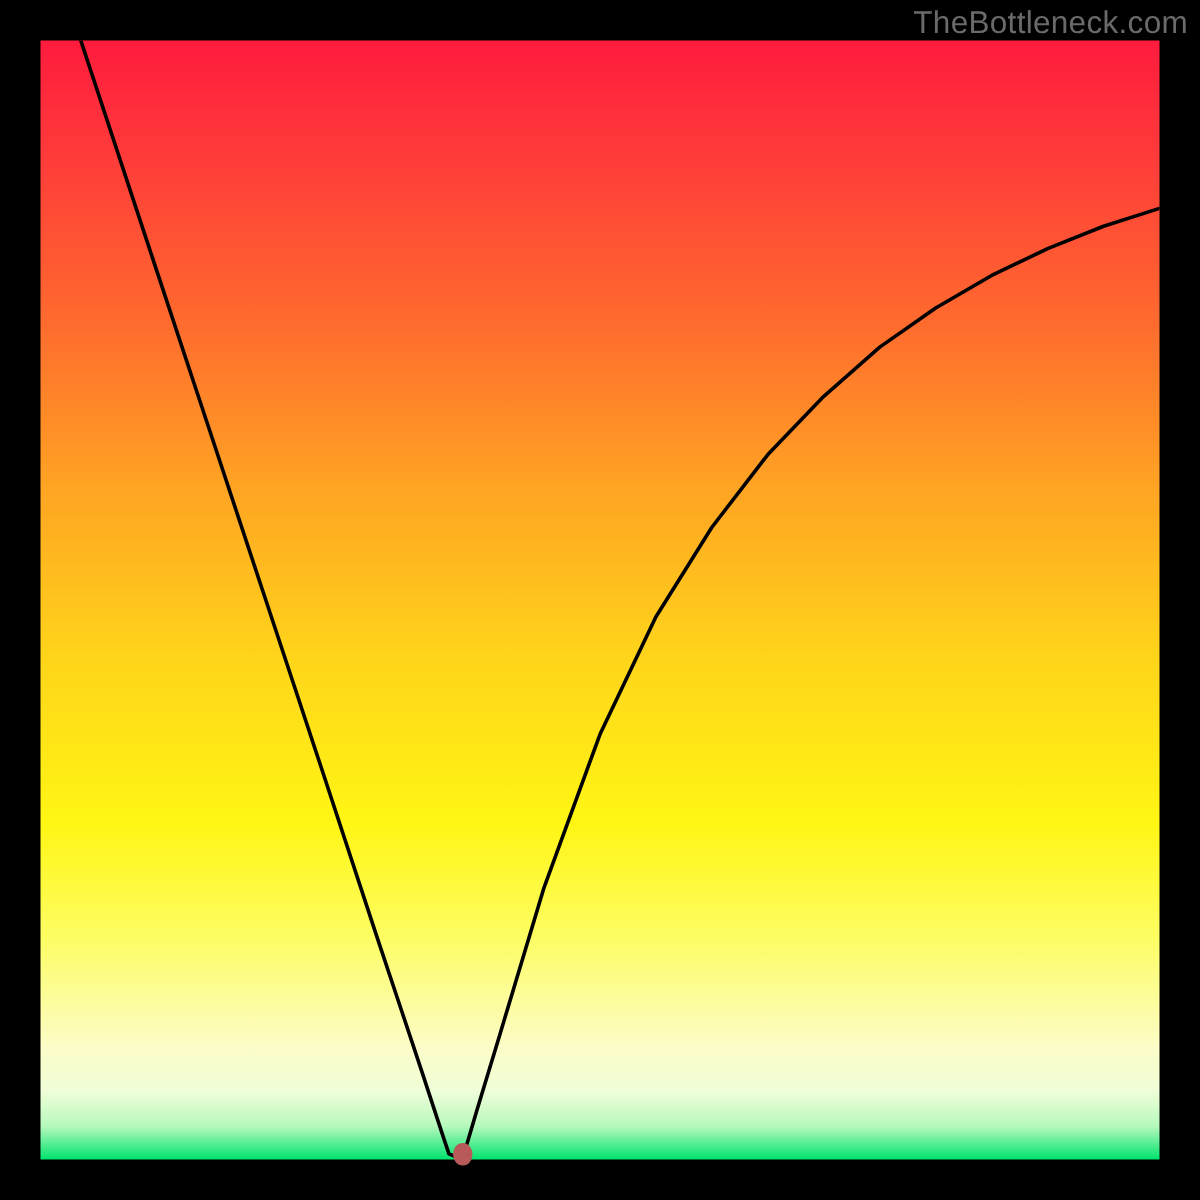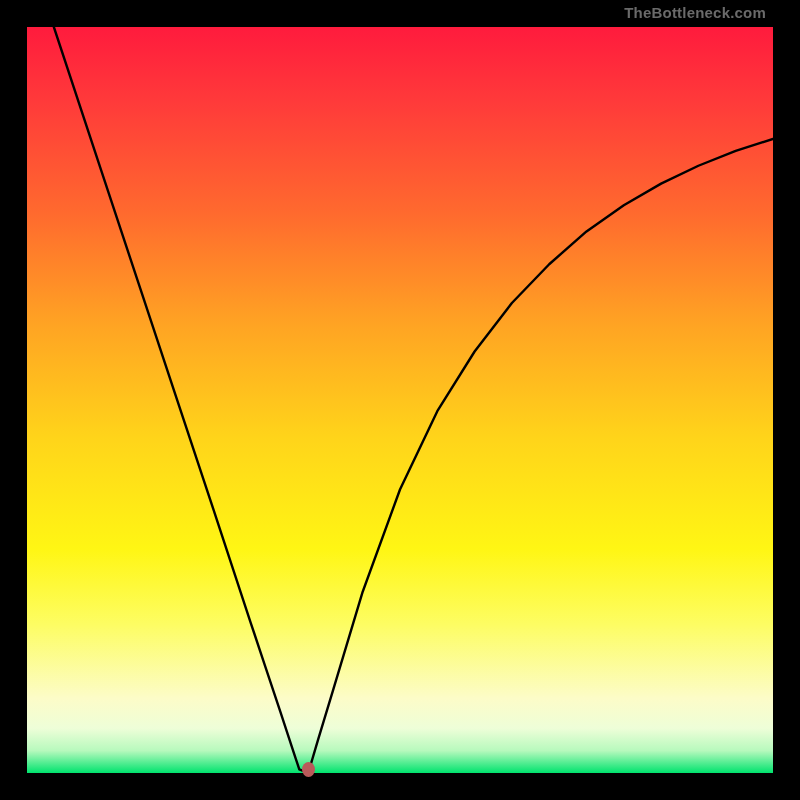--- a/index.html
+++ b/index.html
@@ -6,24 +6,24 @@
   html, body { width: 800px; height: 800px; overflow: hidden; background: #000; }
   .wrap {
     position: relative;
     width: 800px;
     height: 800px;
     background: #000;
   }
   .watermark {
     position: absolute;
     top: 4px;
-    right: 34px;
+    right: 8px;
     font-family: Arial, Helvetica, sans-serif;
-    font-size: 15px;
-    font-weight: 700;
+    font-size: 21px;
+    font-weight: 400;
     color: #6a6a6a;
     letter-spacing: 0.2px;
     z-index: 5;
   }
   .plot-outer {
     position: absolute;
     left: 27px;
     top: 27px;
     width: 746px;
     height: 746px;

